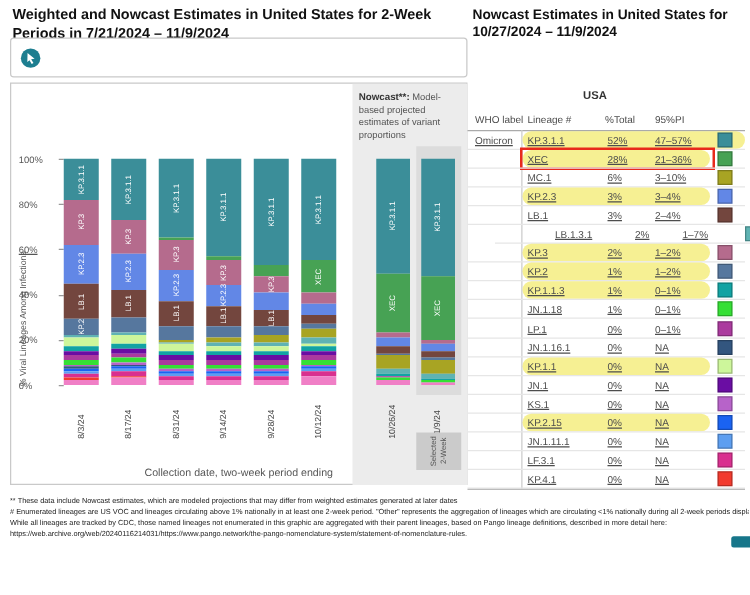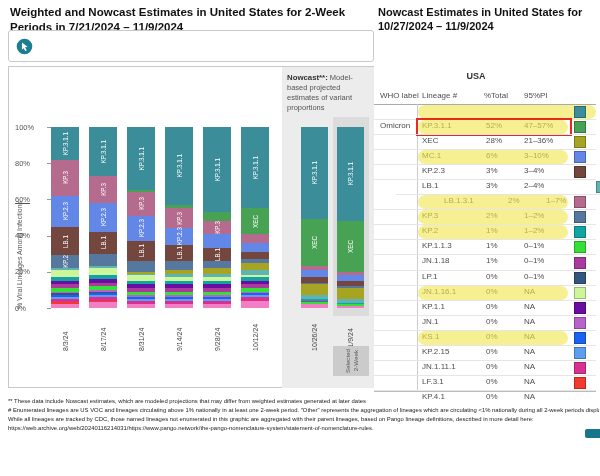--- a/index.html
+++ b/index.html
@@ -28,21 +28,21 @@
   #selected-bg { left:324px; top:50px; width:36px; height:199px; background:#dcdcdc; }
   #selected-box { left:324px; top:279px; width:36px; height:30px; background:#cbcbcb; display:flex; align-items:center; justify-content:center; gap:1px; }
   #selected-box span { font-size:6.2px; color:#555; }
   #usa-label { left:430px; top:71px; width:92px; text-align:center; font-weight:bold; font-size:9px; color:#333; }
   .th { position:absolute; top:91px; font-size:8px; color:#4d4d4d; }
   #table-rule-top { left:374px; top:104px; width:222px; height:1px; background:#aaa; }
   #table-rule-bottom { left:374px; top:391px; width:222px; height:1px; background:#bbb; }
   #table-vline { left:417px; top:104px; width:1px; height:287px; background:#ccc; }
   .trow { position:absolute; left:374px; width:224px; height:15px; }
   .trow .sep { position:absolute; left:0; bottom:0; width:222px; height:1px; background:#e6e6e6; }
-  .tcell { position:absolute; font-size:8px; color:#4d4d4d; top:16px; }
+  .tcell { position:absolute; font-size:8px; color:#4d4d4d; top:3px;text-decoration:underline; }
   .c-who { left:6px; }
   .c-lin { left:48px; }
   .c-tot { left:112px; }
   .c-pi  { left:150px; }
   .swatch { position:absolute; left:200px; top:1px; width:12px; height:12px; border:1px solid rgba(0,0,0,0.25); }
   .hl { position:absolute; left:44px; top:0px; width:150px; height:14px; background:rgba(241,230,80,0.62); border-radius:7px; }
   .hl-wide { width:178px; }
   .redbox { position:absolute; left:42px; top:-2px; width:156px; height:18px; border:2px solid #e8291c; }
   #footnotes { left:8px; top:397px; width:591px; font-size:5.9px; color:#222; line-height:1.55; }
   #footnotes div { white-space:nowrap; overflow:hidden; }
@@ -303,20 +303,21 @@
       <div class="datelabel" style="left: 232px; width: 28px;">
         <span class="vtext">10/12/24</span>
       </div>
       <div class="datelabel" style="left: 292px; width: 27px;">
         <span class="vtext">10/26/24</span>
       </div>
       <div class="datelabel" style="left: 328px; width: 27px;">
         <span class="vtext">11/9/24</span>
       </div>
     </div>
+  <div class="abs" id="xlabel">Collection date, two-week period ending</div>
   <div class="abs" id="selected-box">
     <span class="vtext">Selected</span>
     <span class="vtext">2-Week</span>
   </div>
 </div>
 
 <div class="abs" id="usa-label">USA</div>
 <div class="abs th" style="left:380px;">WHO label</div>
 <div class="abs th" style="left:422px;">Lineage #</div>
 <div class="abs th" style="left:484px;">%Total</div>

